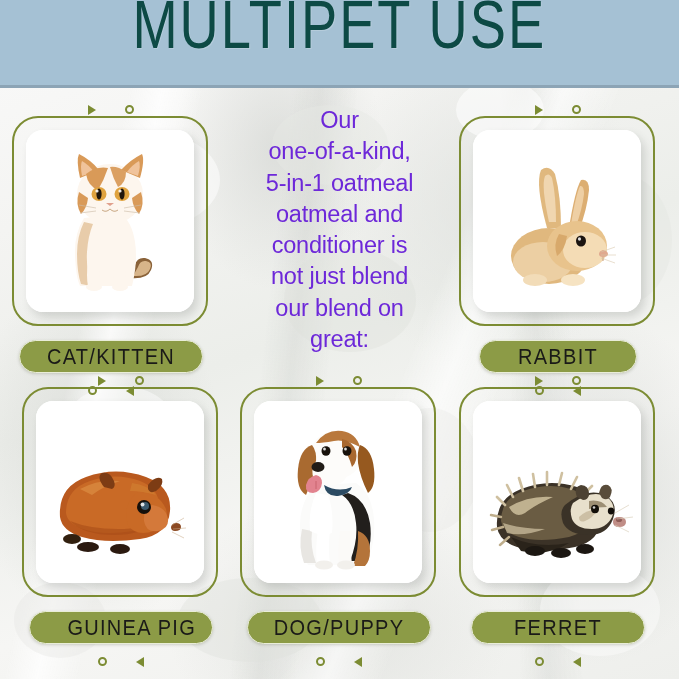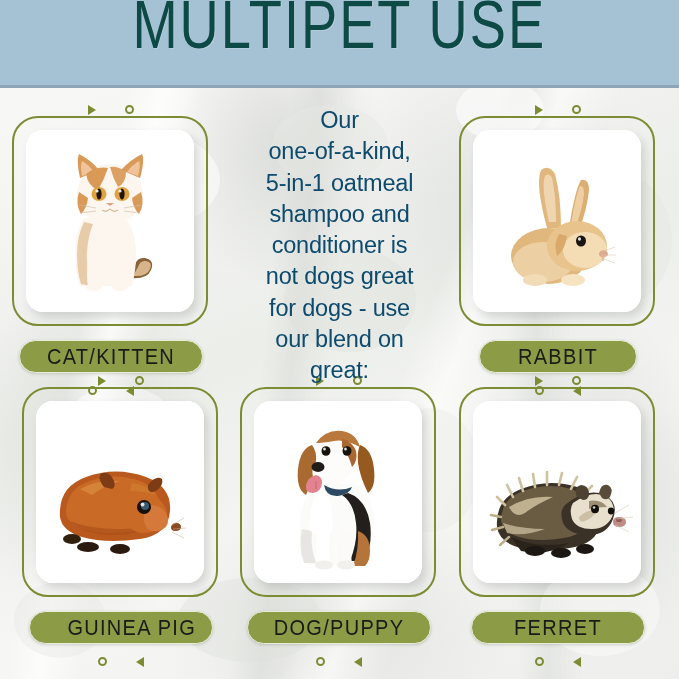--- a/index.html
+++ b/index.html
@@ -172,21 +172,21 @@
   .center-copy {
     position: absolute;
     left: 237px;
     top: 105px;
     width: 205px;
     text-align: center;
     z-index: 6;
     font-family: "Liberation Sans", sans-serif;
     font-size: 23.5px;
     line-height: 1.33;
-    color: #0c4a6e;
+    color: #6d28d9;
     letter-spacing: -0.2px;
     font-weight: 400;
   }
   .center-copy .ln { display: block; white-space: nowrap; }
 </style>
 </head>
 <body>
 
 <div id="page">
 
@@ -473,21 +473,20 @@
         <span>FERRET</span>
       </div>
     </div>
 
   </div>
 
   <div class="center-copy">
     <span class="ln">Our</span>
     <span class="ln">one-of-a-kind,</span>
     <span class="ln">5-in-1 oatmeal</span>
-    <span class="ln">shampoo and</span>
+    <span class="ln">oatmeal and</span>
     <span class="ln">conditioner is</span>
-    <span class="ln">not dogs great</span>
-    <span class="ln">for dogs - use</span>
+    <span class="ln">not just blend</span>
     <span class="ln">our blend on</span>
     <span class="ln">great:</span>
   </div>
 
 </div>
 
 </body></html>

